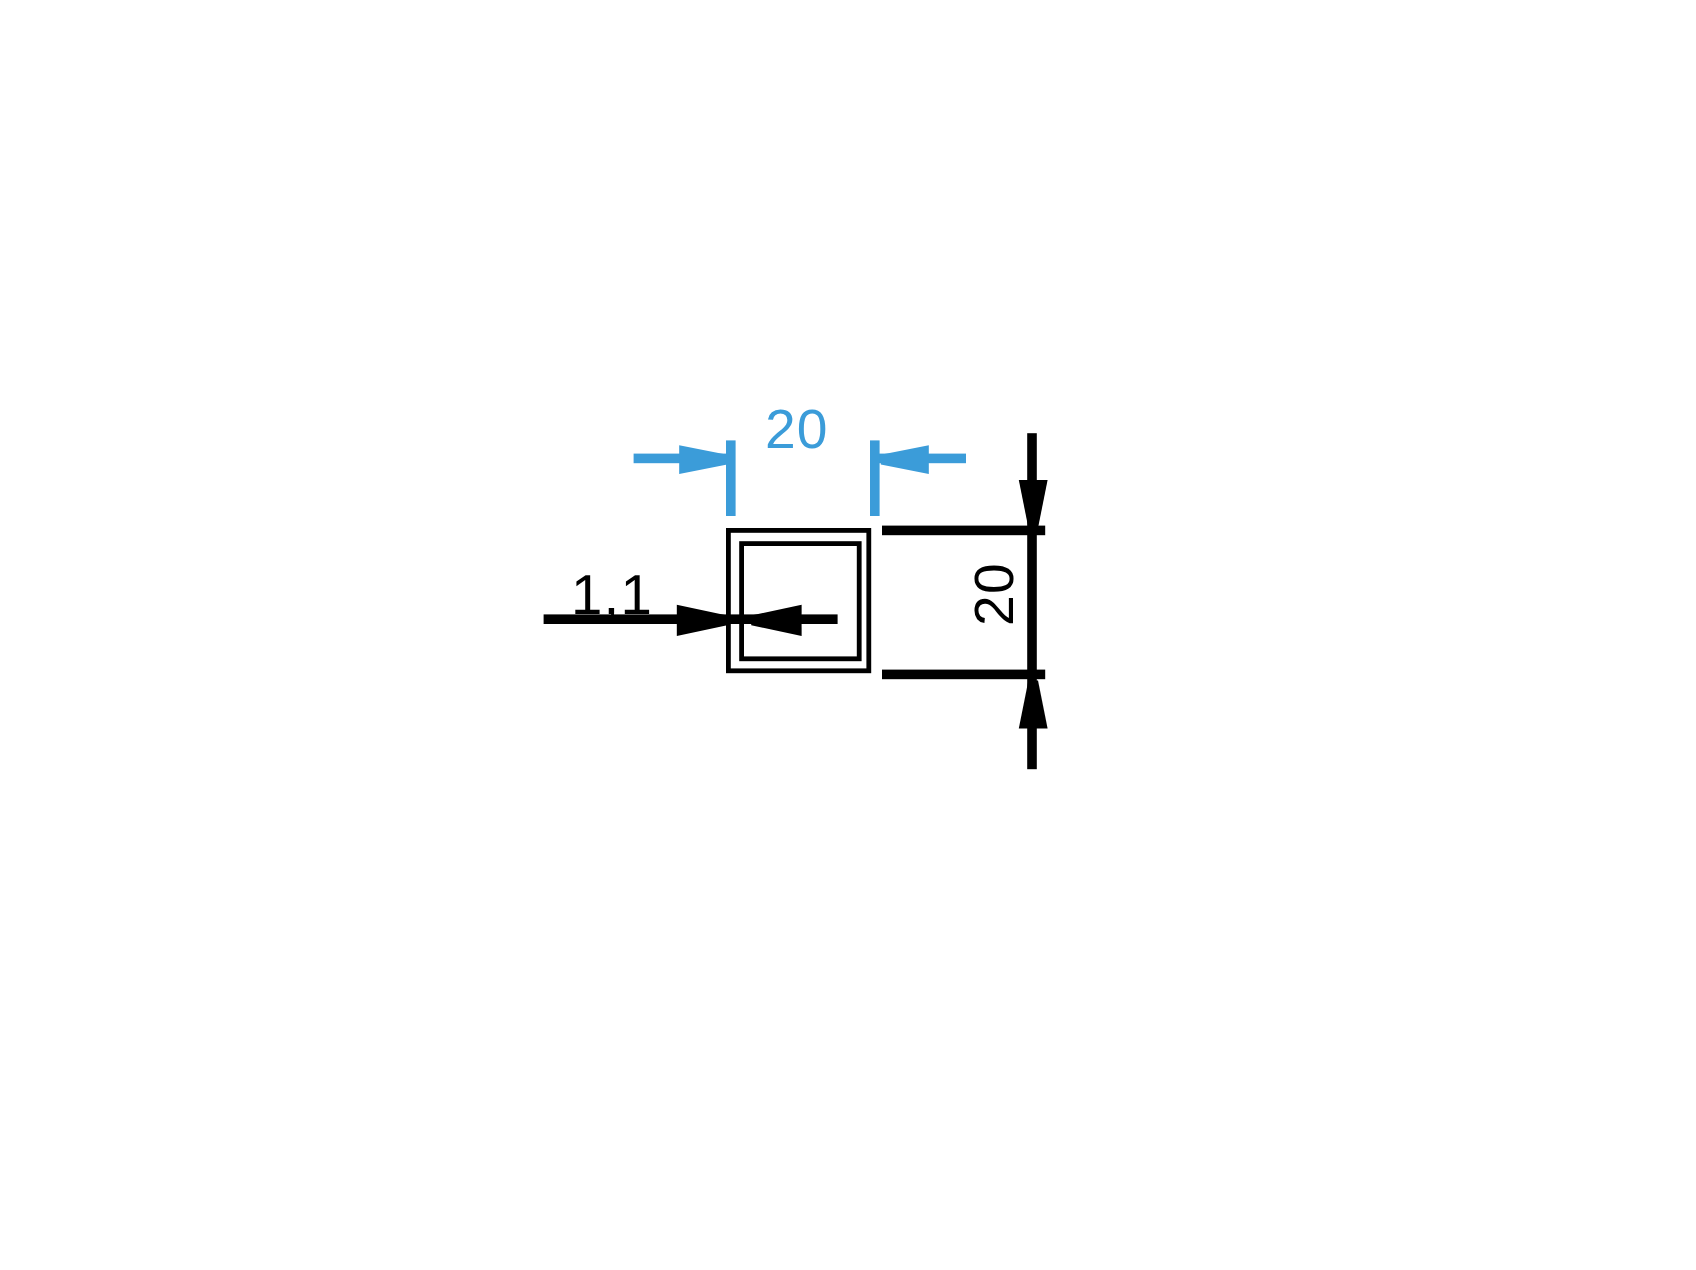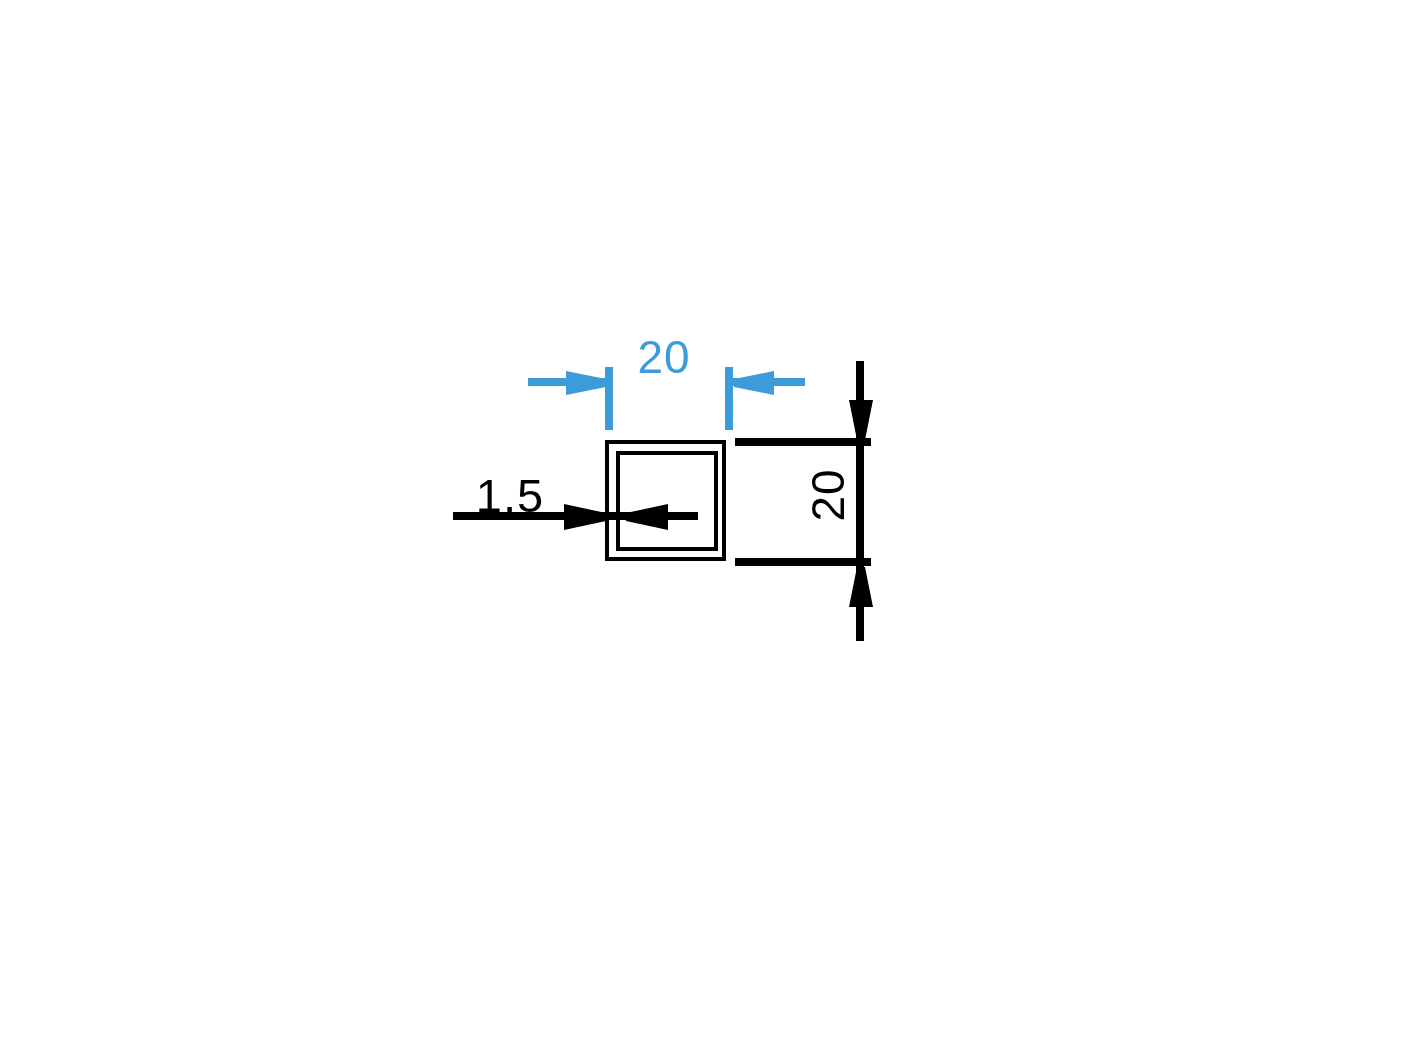--- a/index.html
+++ b/index.html
@@ -63,21 +63,21 @@
 
   <div class="hline blue" style="left:718px; top:370px; width:79px;"></div>
   <div class="ah left-blue" style="left:718px; top:363px;"></div>
 
   <div class="vline blue" style="left:597px; top:359px; height:63px;"></div>
   <div class="vline blue" style="left:717px; top:359px; height:63px;"></div>
 
   <div class="sq" style="left:597px; top:432px; width:121px; height:121px;"></div>
   <div class="sq" style="left:608px; top:443px; width:102px; height:100px;"></div>
 
-  <div class="dim-text abs" style="left:452px; top:460px; width:100px; font-size:47px;">1,5</div>
+  <div class="dim-text abs" style="left:452px; top:460px; width:100px; font-size:47px;">1,1</div>
 
   <div class="hline" style="left:445px; top:504px; width:245px;"></div>
   <div class="ah right-ink" style="left:556px; top:496px;"></div>
   <div class="ah left-ink" style="left:610px; top:496px;"></div>
 
   <div class="vline" style="left:848px; top:353px; height:280px;"></div>
   <div class="ah down-ink" style="left:841px; top:392px;"></div>
   <div class="ah up-ink" style="left:841px; top:551px;"></div>
 
   <div class="hline" style="left:727px; top:430px; width:136px;"></div>

